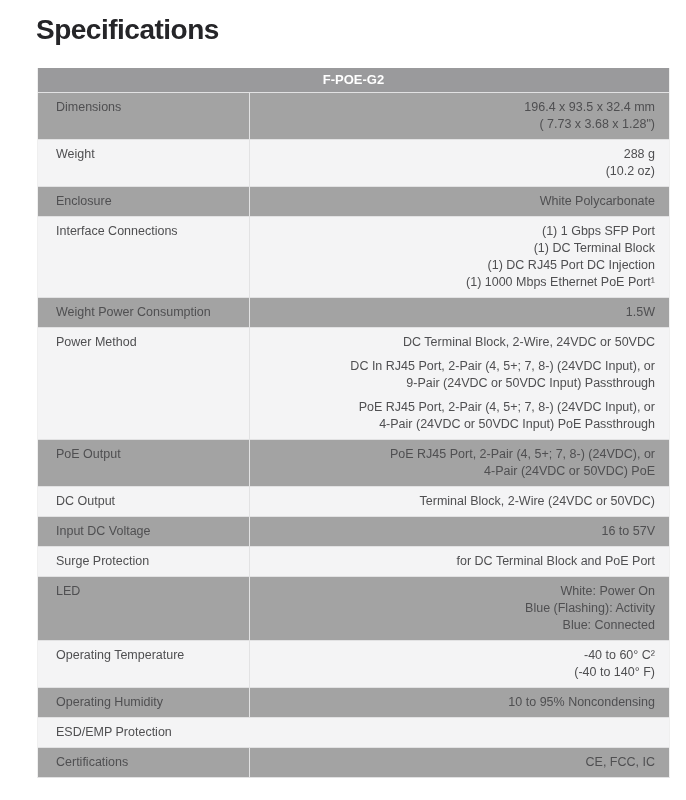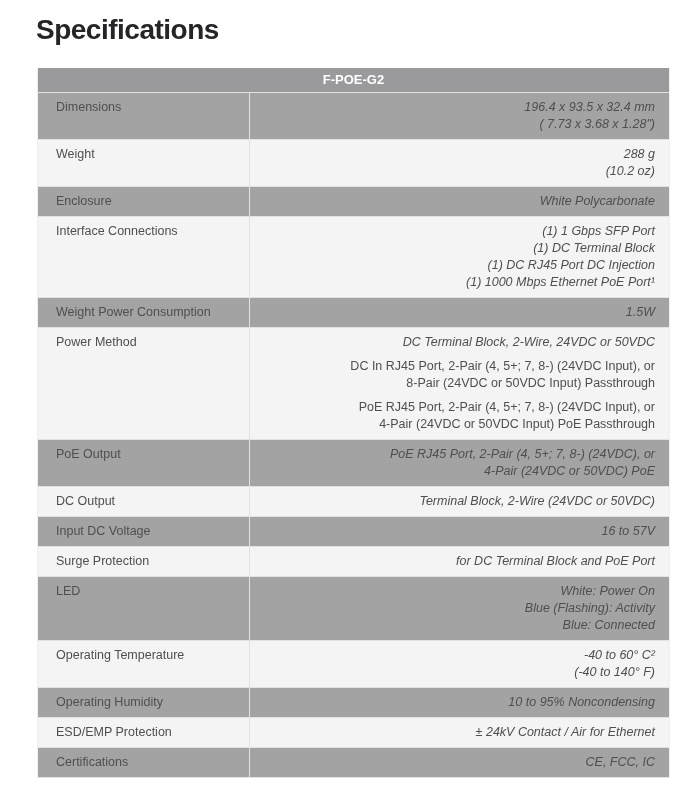--- a/index.html
+++ b/index.html
@@ -41,21 +41,21 @@
     line-height:17px;
   }
   .cell-value{
     flex:1 1 auto;
     border-left:1px solid var(--border);
     padding:6px 14px 6px 10px;
     text-align:right;
     line-height:17px;
   }
   .par{margin-top:7px;}
-  .par:first-child{margin-top:0;font-style:italic;}
+  .par:first-child{margin-top:0;}
 </style>
 </head>
 <body>
 
 <div class="page">
   <h1 class="page-title">Specifications</h1>
 
   <div class="spec-table">
     <div class="table-header">F-POE-G2</div>
     <div>
@@ -105,21 +105,21 @@
           </div>
   </div>
         <div class="row alt">
     <div class="cell-label">Power Method</div>
     <div class="cell-value">
             <div class="par">
               <div class="line">DC Terminal Block, 2-Wire, 24VDC or 50VDC</div>
             </div>
             <div class="par">
               <div class="line">DC In RJ45 Port, 2-Pair (4, 5+; 7, 8-) (24VDC Input), or</div>
-              <div class="line">8-Pair (24VDC or 50VDC Input) Passthrough</div>
+              <div class="line">9-Pair (24VDC or 50VDC Input) Passthrough</div>
             </div>
             <div class="par">
               <div class="line">PoE RJ45 Port, 2-Pair (4, 5+; 7, 8-) (24VDC Input), or</div>
               <div class="line">4-Pair (24VDC or 50VDC Input) PoE Passthrough</div>
             </div>
           </div>
   </div>
         <div class="row">
     <div class="cell-label">PoE Output</div>
     <div class="cell-value">
@@ -175,25 +175,20 @@
         <div class="row">
     <div class="cell-label">Operating Humidity</div>
     <div class="cell-value">
             <div class="par">
               <div class="line">10 to 95% Noncondensing</div>
             </div>
           </div>
   </div>
         <div class="row alt">
     <div class="cell-label">ESD/EMP Protection</div>
-    <div class="cell-value">
-            <div class="par">
-              <div class="line">± 24kV Contact / Air for Ethernet</div>
-            </div>
-          </div>
   </div>
         <div class="row">
     <div class="cell-label">Certifications</div>
     <div class="cell-value">
             <div class="par">
               <div class="line">CE, FCC, IC</div>
             </div>
           </div>
   </div>
       </div>

